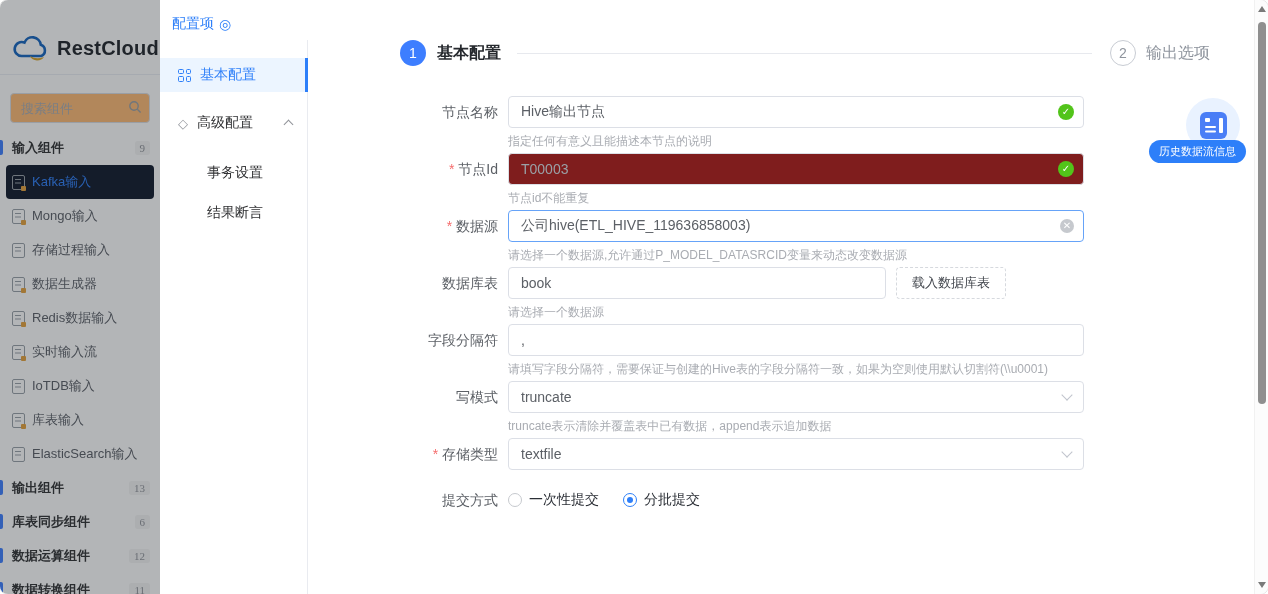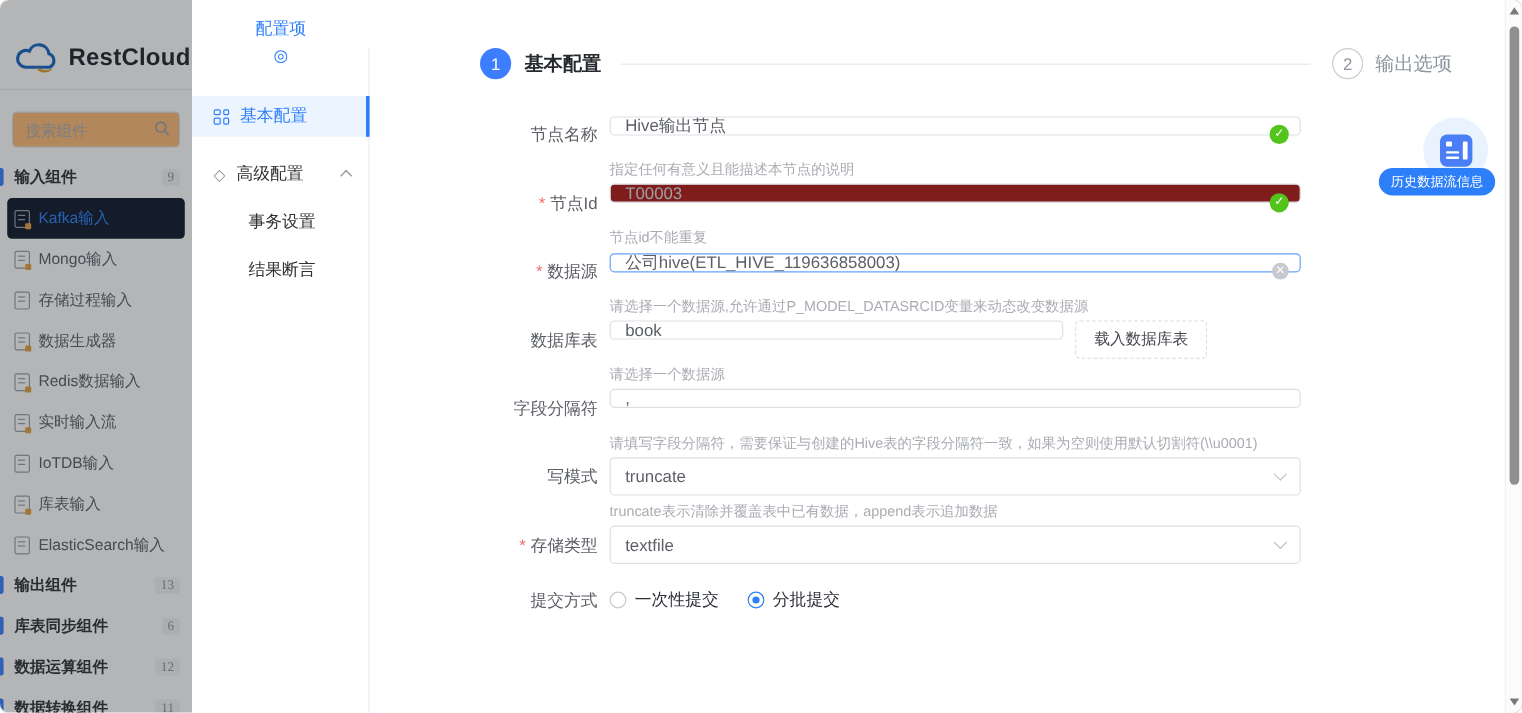--- a/index.html
+++ b/index.html
@@ -21,49 +21,49 @@
   .item { display:flex; align-items:center; gap:7px; margin:0 6px; padding:8px 6px; border-radius:4px; font-size:13px; color:#5a5e66; white-space:nowrap; }
   .item.sel { background:#0f172a; color:#2D7FF9; }
   .doc-icon { width:13px; height:15px; border:1.2px solid #98a0a8; border-radius:2px; position:relative; flex-shrink:0; }
   .doc-icon::before { content:""; position:absolute; left:2px; top:3px; width:6px; height:1.5px; background:#98a0a8; box-shadow:0 3.5px 0 #98a0a8; }
   .doc-icon.accent::after { content:""; position:absolute; right:-2px; bottom:-2px; width:5px; height:5px; background:#e6a23c; border-radius:1px; }
   .sidebar-overlay { position:absolute; inset:0; background:rgba(33,37,43,0.34); z-index:3; }
 
   
   .cfg { position:absolute; left:160px; top:0; width:148px; height:100%; background:#fff; z-index:4; }
   .menu-line { position:absolute; top:40px; bottom:0; right:0; width:1px; background:#e9ebf0; }
-  .cfg-title { padding:15px 12px 25px; font-size:14px; color:#2D7FF9; display:flex; align-items:center; gap:5px;flex-direction:column; }
+  .cfg-title { padding:15px 12px 25px; font-size:14px; color:#2D7FF9; display:flex; align-items:center; gap:5px; }
   .gear-glyph::before { content:"◎"; font-size:14px; }
   .m-item { height:34px; display:flex; align-items:center; gap:9px; padding-left:18px; font-size:14px; color:#303133; position:relative; margin-bottom:14px; }
   .m-item.sel { background:#ecf5ff; color:#2D7FF9; }
   .sel-bar { position:absolute; right:0; top:0; bottom:0; width:3px; background:#2D7FF9; }
   .grid-icon { width:13px; height:13px; display:grid; grid-template-columns:1fr 1fr; gap:2px; flex-shrink:0; }
   .grid-icon i { border:1.2px solid #2D7FF9; border-radius:1.5px; }
   .cube-glyph::before { content:"◇"; font-size:13px; color:#909399; }
   .chev-up { width:7px; height:7px; border-top:1.6px solid #909399; border-left:1.6px solid #909399; transform:rotate(45deg); margin-left:auto; margin-right:16px; margin-top:3px; }
-  .sub-item { padding-left:47px; height:38px; display:flex; align-items:flex-start; font-size:14px; color:#303133; margin-top:2px; }
+  .sub-item { padding-left:47px; height:38px; display:flex; align-items:center; font-size:14px; color:#303133; margin-top:2px; }
 
   
   .main { position:absolute; left:308px; top:0; right:14px; bottom:0; background:#fff; }
   .steps { position:absolute; left:92px; top:40px; right:44px; display:flex; align-items:center; }
   .step-circle { width:26px; height:26px; border-radius:50%; display:flex; align-items:center; justify-content:center; font-size:14px; flex-shrink:0; }
   .s1 { background:#3D7EFF; color:#fff; }
   .s2 { border:1px solid #c8ccd3; color:#8f959e; }
   .step-label1 { margin:0 16px 0 11px; font-size:16px; font-weight:bold; color:#26292e; white-space:nowrap; }
   .step-line { flex:1; height:1px; background:#e7e9ee; margin-right:18px; }
   .step-label2 { margin-left:10px; font-size:16px; color:#8f959e; white-space:nowrap; }
 
   .form { position:absolute; top:96px; left:0; right:0; bottom:0; overflow:hidden; }
   .field { margin-bottom:2px; }
   .row { display:flex; }
   .lab { width:200px; text-align:right; padding-right:10px; line-height:32px; font-size:14px; color:#5c6066; flex-shrink:0; white-space:nowrap; }
   .required .lab::before { content:"* "; color:#F56C6C; }
   .ctrl { position:relative; }
   .iwrap { position:relative; display:inline-block; vertical-align:top; }
-  .inp { width:576px; height:16px; border:1px solid #dcdfe6; border-radius:4px; padding:0 32px 0 12px; font-size:14px; color:#5c6066; background:#fff; font-family:inherit; }
+  .inp { width:576px; height:32px; border:1px solid #dcdfe6; border-radius:4px; padding:0 32px 0 12px; font-size:14px; color:#5c6066; background:#fff; font-family:inherit; }
   .inp.dis { background:#7f1d1d; color:#9aa0a6; }
   .inp.foc { border-color:#66a3f8; }
   .inp.short { width:378px; }
   .check { position:absolute; right:10px; top:8px; width:16px; height:16px; border-radius:50%; background:#52c41a; color:#fff; font-size:10px; line-height:16px; text-align:center; }
   .clear { position:absolute; right:10px; top:9px; width:14px; height:14px; border-radius:50%; background:#c6c9ce; color:#fff; font-size:10px; line-height:14px; text-align:center; }
   .dash-btn { margin-left:10px; height:32px; padding:0 15px; border:1px dashed #d6d9de; border-radius:4px; background:#fff; font-size:13px; color:#42464d; font-family:inherit; vertical-align:top; }
   .sel-box { width:576px; height:32px; border:1px solid #dcdfe6; border-radius:4px; display:flex; align-items:center; justify-content:space-between; padding:0 12px; font-size:14px; color:#5c6066; background:#fff; }
   .chev-down { width:8px; height:8px; border-right:1.5px solid #c0c4cc; border-bottom:1.5px solid #c0c4cc; transform:rotate(45deg); margin-top:-4px; }
   .help { margin:5px 0 3px 200px; font-size:12px; color:#a9acb2; line-height:17px; max-width:650px; }
   .radio-field { margin-top:20px; }

